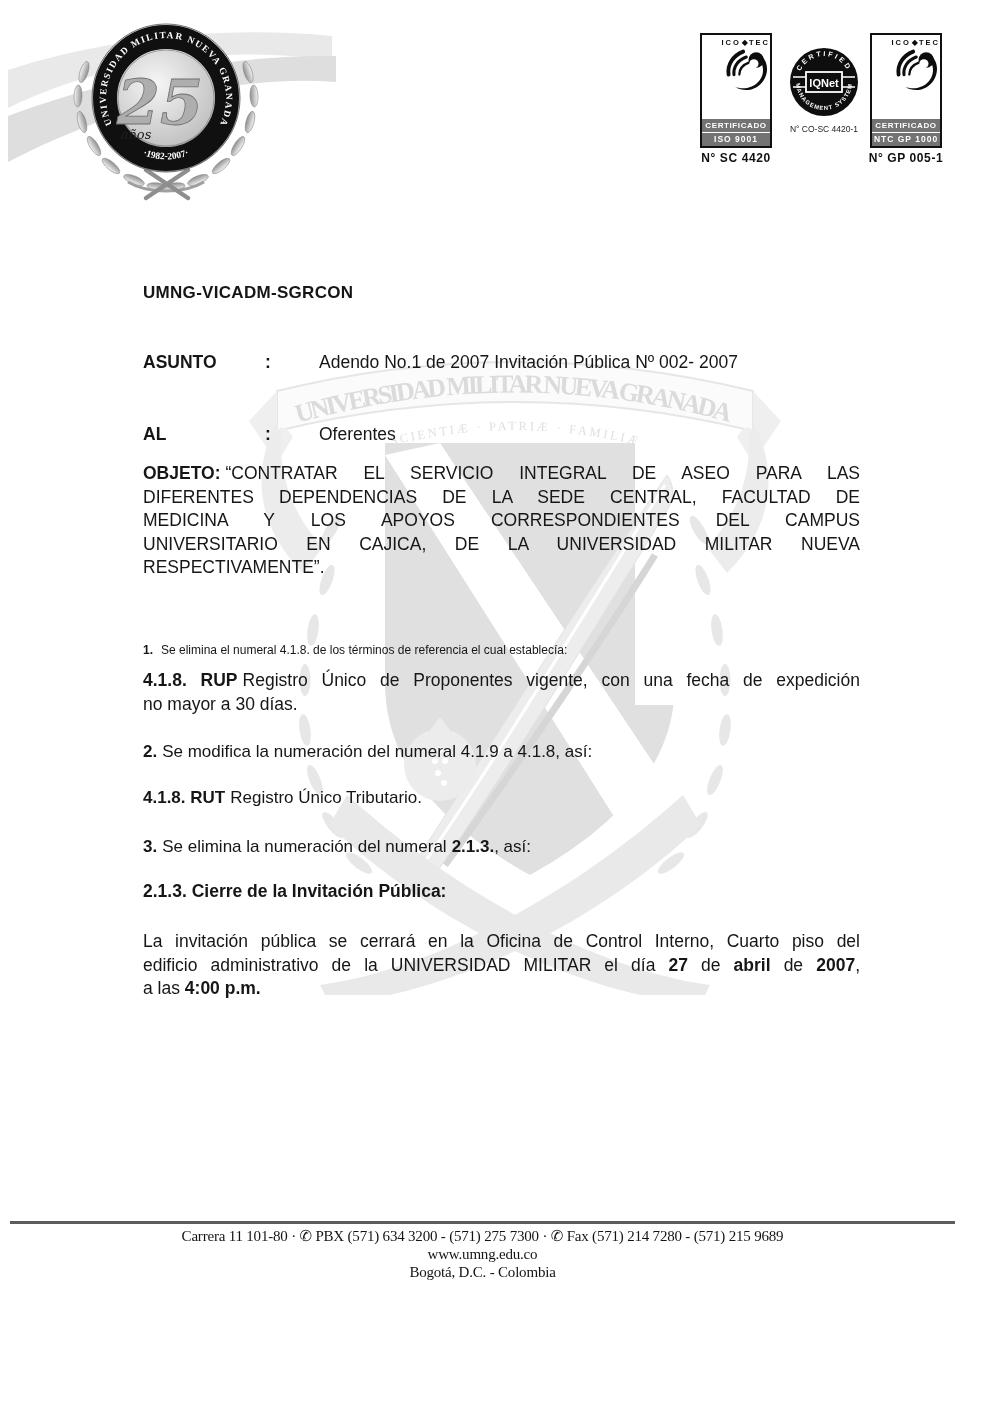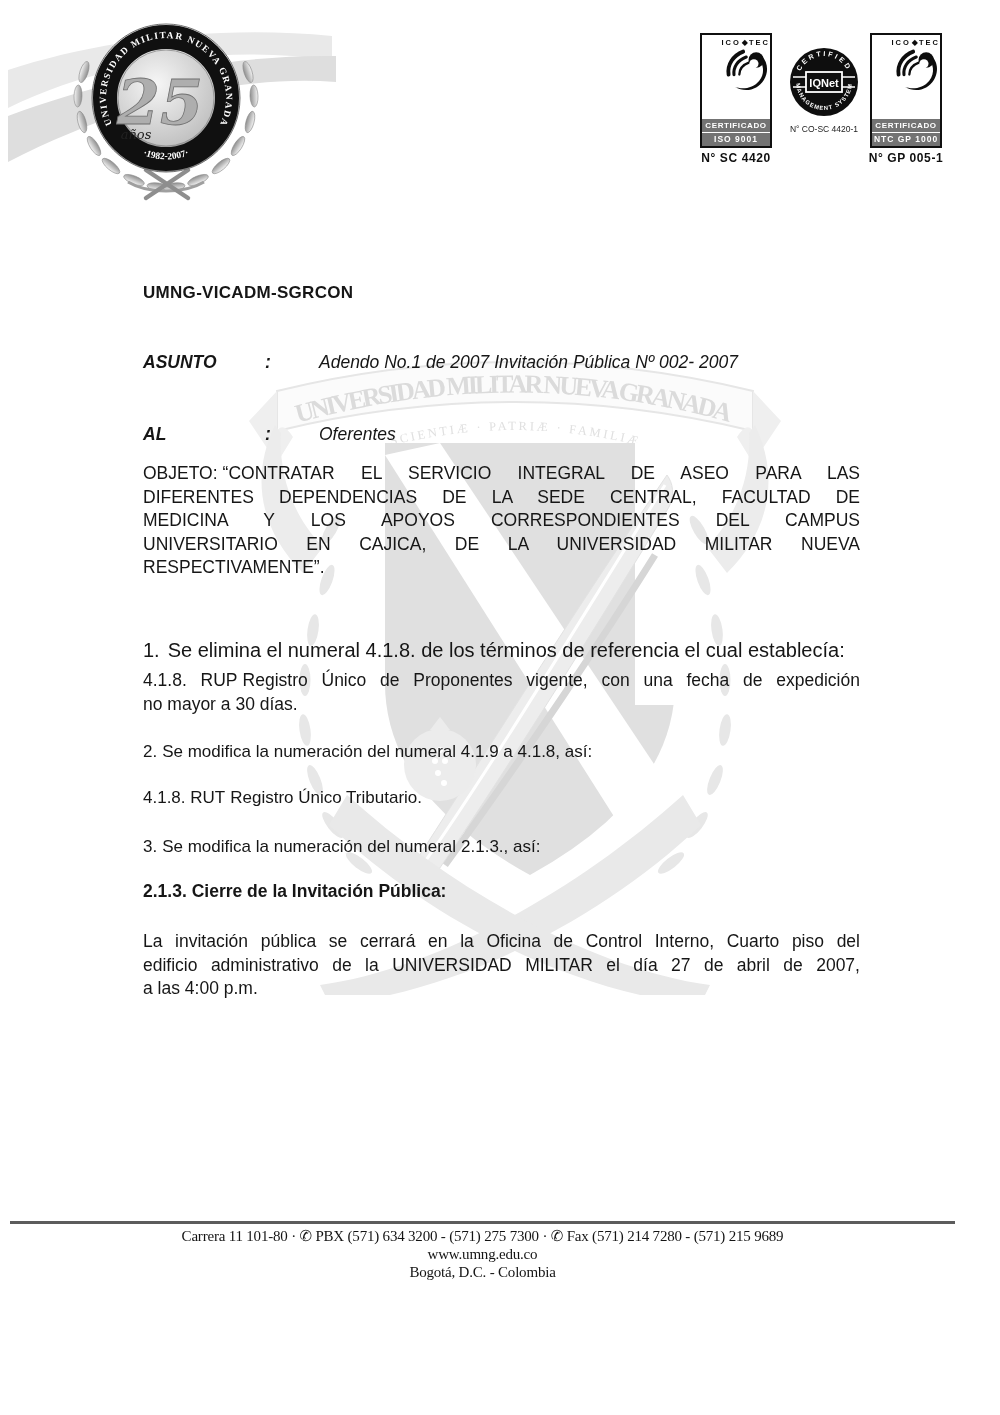--- a/index.html
+++ b/index.html
@@ -15,27 +15,27 @@
   .cert-bars{margin-top:auto;width:100%;}
   .cert-bar{height:13px;background:#737373;color:#fff;font-weight:bold;font-size:8px;letter-spacing:.6px;
             text-align:center;line-height:13px;margin-bottom:1px;}
   .cert-bar.std{font-size:8.5px;letter-spacing:1px;margin-bottom:0;}
   .cert-caption{position:absolute;text-align:center;font-size:12px;font-weight:bold;letter-spacing:.6px;color:#101010;}
   .iqnet-caption{position:absolute;text-align:center;font-size:8.5px;color:#222;}
   
   .bodyblock{position:absolute;left:143px;width:717px;line-height:23.5px;font-size:17.5px;z-index:2;}
   .jline{text-align:justify;text-align-last:justify;height:23.5px;overflow:hidden;}
   .nline{text-align:left;height:23.5px;}
-  b{font-weight:normal;}
+  b{font-weight:bold;}
   .refcode{font-size:17px;font-weight:bold;letter-spacing:.3px;}
-  .fieldrow{position:relative;height:24px;font-style:italic;}
+  .fieldrow{position:relative;height:24px;}
   .fieldrow .lbl{position:absolute;left:0;font-weight:bold;}
   .fieldrow .sep{position:absolute;left:122px;font-weight:bold;}
   .fieldrow .val{position:absolute;left:176px;white-space:nowrap;text-align:center;}
-  .small{font-size:20px;}
+  .small{font-size:12px;}
   .mr5{margin-right:5px;}
   .mr8{margin-right:8px;}
   .ml5{margin-left:5px;}
   
   .rule{position:absolute;left:10px;top:1221px;width:945px;height:3px;background:#5c5c5c;}
   .fline{position:absolute;left:10px;width:945px;text-align:center;
          font-family:Liberation Serif, serif;font-size:15px;letter-spacing:-.2px;color:#141414;}
 </style>
 </head>
 <body>
@@ -251,21 +251,21 @@
 
   <div class="bodyblock" style="top:740px;font-size:17px;">
     <b class="mr5">2.</b><span>Se modifica la numeración del numeral 4.1.9 a 4.1.8, así:</span>
   </div>
 
   <div class="bodyblock" style="top:786px;font-size:17px;">
     <b class="mr5">4.1.8. RUT</b><span>Registro Único Tributario.</span>
   </div>
 
   <div class="bodyblock" style="top:835px;font-size:17px;">
-    <b class="mr5">3.</b><span>Se modifica la numeración del numeral</span><b class="ml5">2.1.3.</b><span>, así:</span>
+    <b class="mr5">3.</b><span>Se elimina la numeración del numeral</span><b class="ml5">2.1.3.</b><span>, así:</span>
   </div>
 
   <div class="bodyblock" style="top:880px;font-weight:bold;">2.1.3. Cierre de la Invitación Pública:</div>
 
   <div class="bodyblock" style="top:930px;">
     <div class="jline">La invitación pública se cerrará en la Oficina de Control Interno, Cuarto piso del</div>
     <div class="jline">
       <span>edificio administrativo de la UNIVERSIDAD MILITAR el día </span><b>27</b><span> de </span><b>abril</b><span> de </span><b>2007</b><span>,</span>
     </div>
     <div class="nline">

